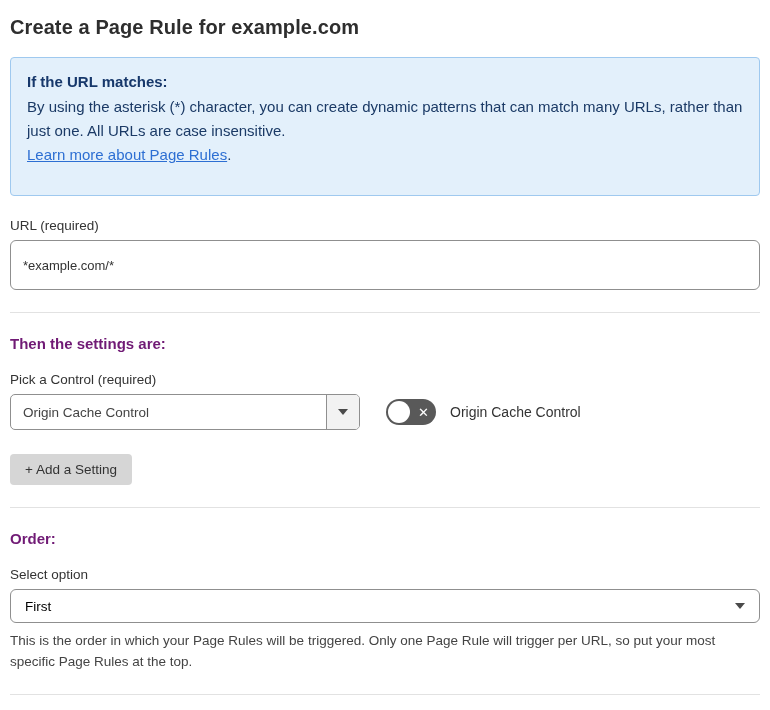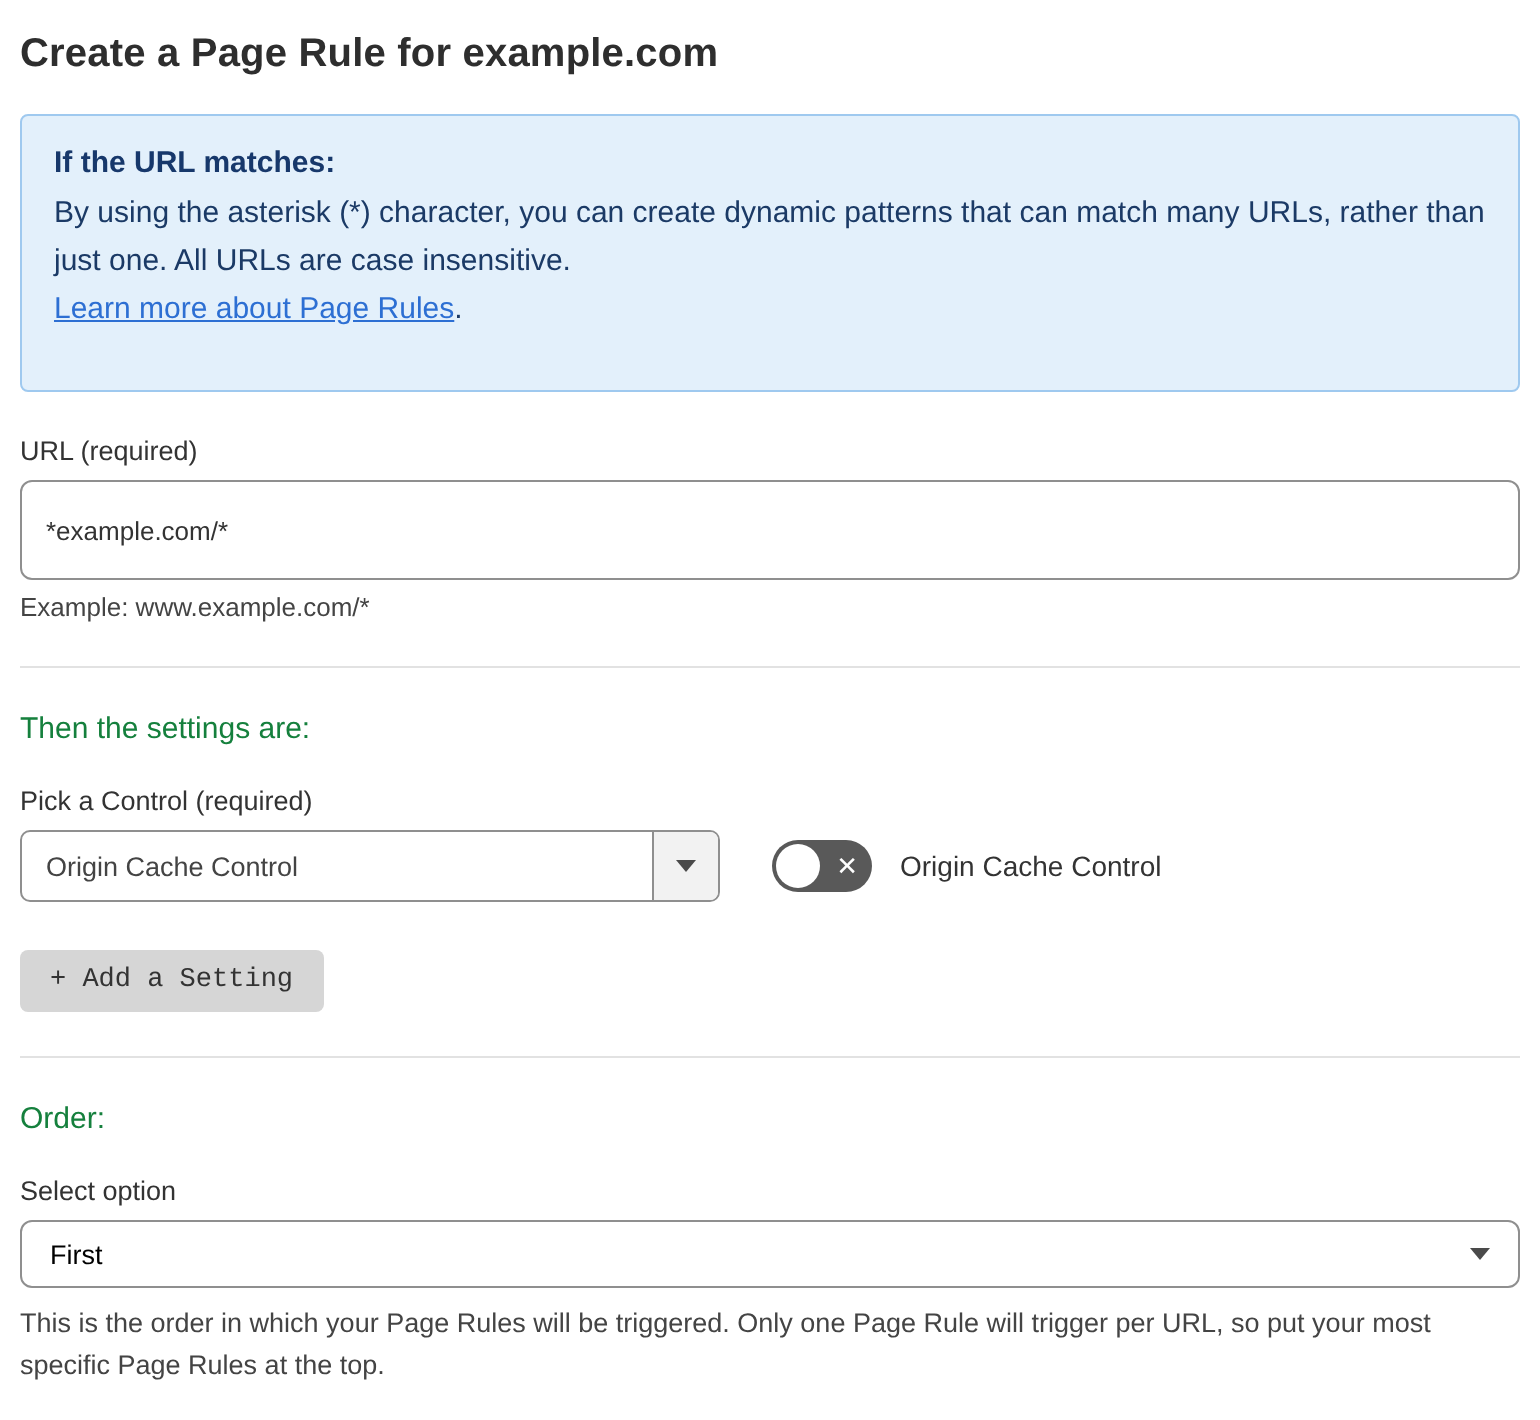--- a/index.html
+++ b/index.html
@@ -69,22 +69,22 @@
   }
 
   .divider {
     border: none;
     border-top: 1px solid #e2e2e2;
     margin: 22px 0;
   }
 
   .section-heading {
     font-size: 15px;
-    font-weight: normal;
-    color: #15803d;
+    font-weight: bold;
+    color: #701a75;
     margin-bottom: 20px;
   }
 
   
   .setting-row { display: flex; align-items: center; }
   .picker-select {
     display: flex;
     width: 350px;
     height: 36px;
     border: 1px solid #8f8f8f;
@@ -153,21 +153,21 @@
     display: inline-block;
     border: none;
     border-radius: 4px;
     font-size: 13.5px;
     font-family: "Liberation Sans", "DejaVu Sans", sans-serif;
     padding: 8px 15px;
     cursor: pointer;
   }
   .btn-gray { background: #d6d6d6; color: #333; }
   .btn-blue { background: #1567e4; color: #ffffff; padding: 8px 18px; }
-  .add-setting-btn { margin-top: 24px; font-family: Liberation Mono, monospace; }
+  .add-setting-btn { margin-top: 24px; }
 
   
   .order-select {
     display: flex;
     align-items: center;
     width: 100%;
     height: 34px;
     border: 1px solid #8f8f8f;
     border-radius: 6px;
     background: #fff;
@@ -196,21 +196,20 @@
   <h1 class="page-title">Create a Page Rule for example.com</h1>
 
   <div class="info-box">
     <div class="info-heading">If the URL matches:</div>
     <div class="info-body">By using the asterisk (*) character, you can create dynamic patterns that can match many URLs, rather than just one. All URLs are case insensitive.</div>
     <div><a class="info-link">Learn more about Page Rules</a><span>.</span></div>
   </div>
 
   <div class="field-label">URL (required)</div>
   <input class="text-input" type="text" value="*example.com/*" style="">
-  <div class="helper-text">Example: www.example.com/*</div>
 
   <hr class="divider">
 
   <h2 class="section-heading">Then the settings are:</h2>
 
   <div class="field-label">Pick a Control (required)</div>
 
   <div class="setting-row">
     <div class="picker-select">
       <div class="picker-value">Origin Cache Control</div>

